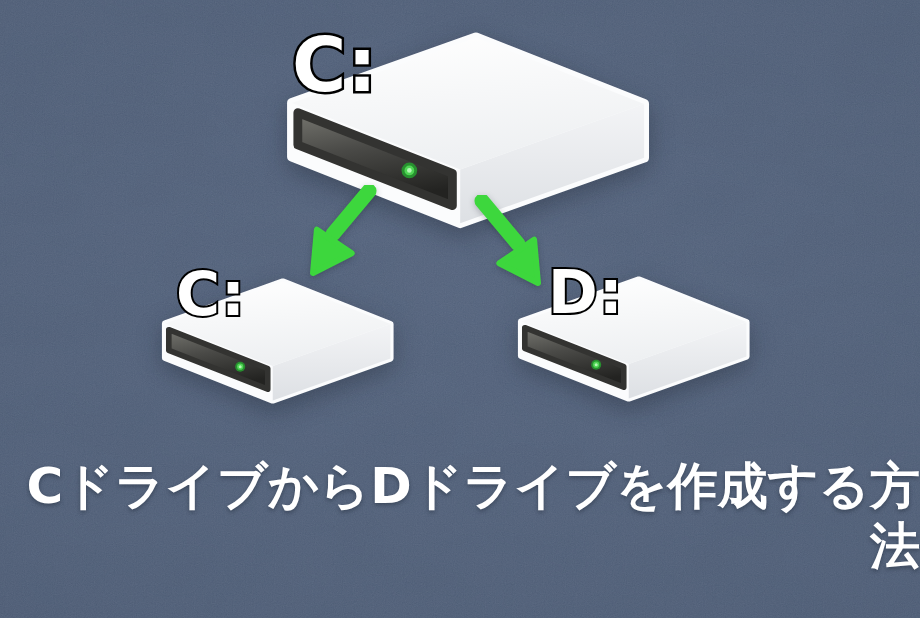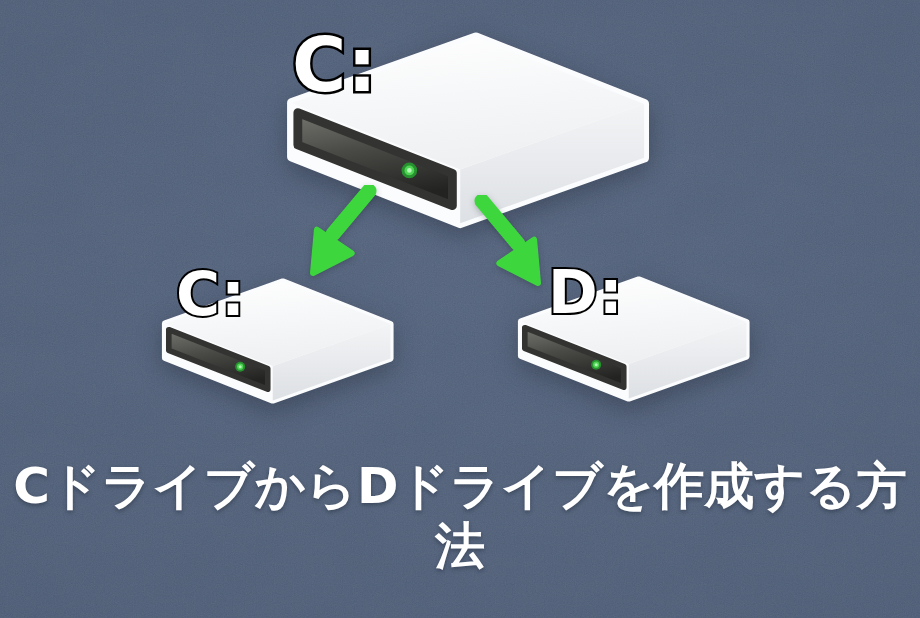--- a/index.html
+++ b/index.html
@@ -18,21 +18,21 @@
   .arrow-left{left:289px;top:185px;width:100px;height:100px;}
   .arrow-right{left:462px;top:195px;width:100px;height:100px;}
   .drive-label{
     position:absolute;font-weight:bold;color:#ffffff;line-height:1;
     -webkit-text-stroke:5px #000000;paint-order:stroke fill;letter-spacing:1px;
   }
   .label-source{left:292px;top:28px;font-size:74px;}
   .label-clone-left{left:176px;top:264px;font-size:60px;-webkit-text-stroke-width:4px;}
   .label-clone-right{left:548px;top:262px;font-size:60px;-webkit-text-stroke-width:4px;}
   .title-text{
-    position:absolute;left:0;right:0;top:456px;text-align:center;
+    position:absolute;left:0;right:0;top:456px;text-align:right;
     font-size:50px;font-weight:bold;color:#ffffff;letter-spacing:0px;line-height:1.2;
     text-shadow:0 2px 4px rgba(10,16,28,0.35);
   }
 </style>
 </head>
 <body>
 
 <div class="stage">
 
   <svg class="defs-holder" aria-hidden="true">

